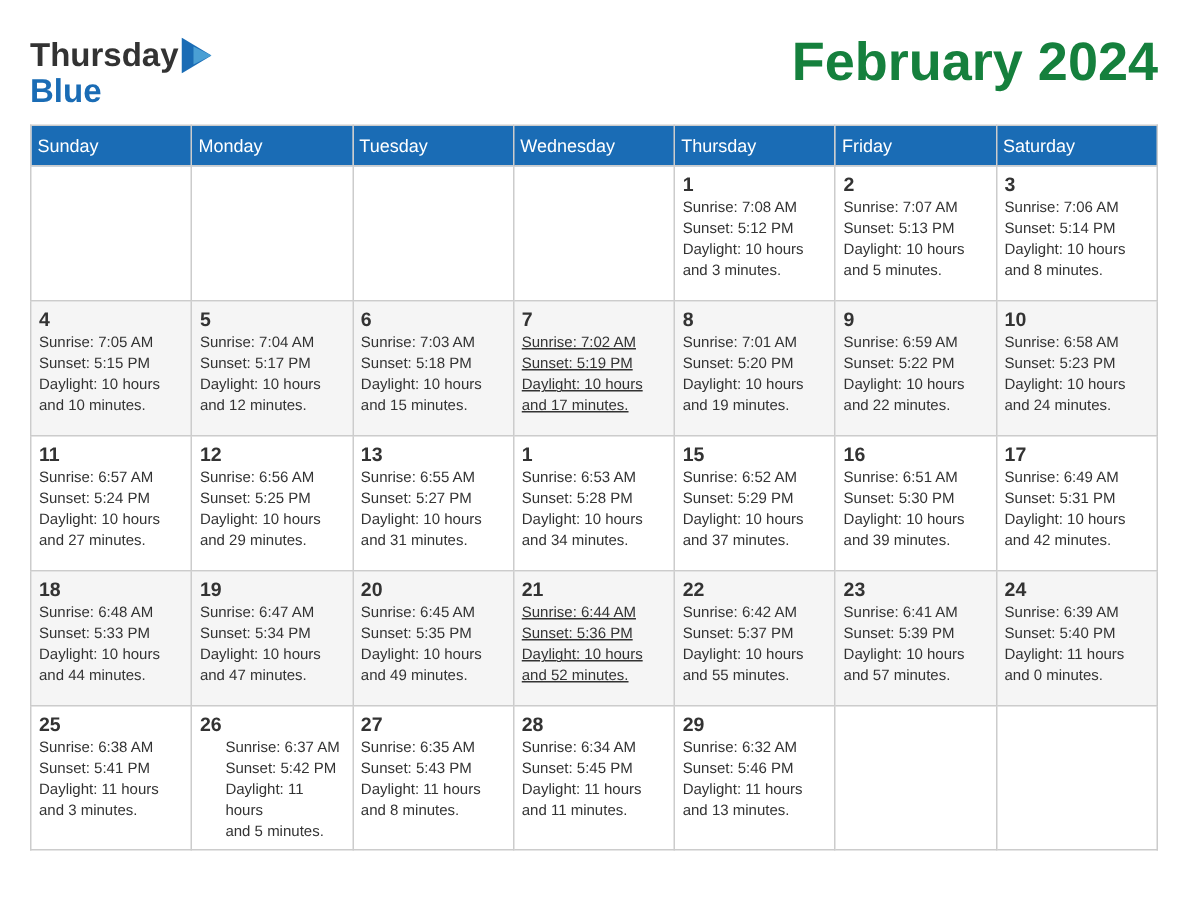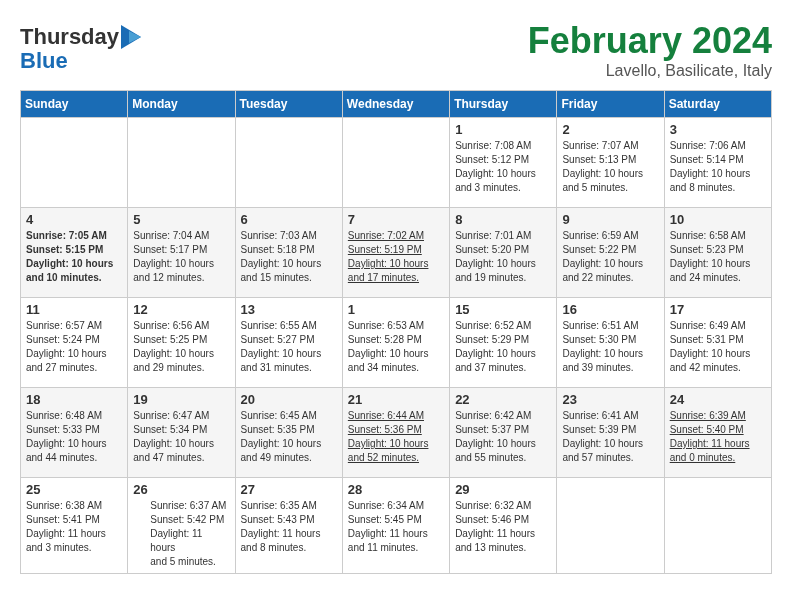--- a/index.html
+++ b/index.html
@@ -47,21 +47,21 @@
     }
     table {
       width: 100%;
       border-collapse: collapse;
       table-layout: fixed;
     }
     thead tr th {
       background-color: #1a6cb5;
       color: #fff;
       font-size: 12px;
-      font-weight: bold;
+      font-weight: normal;
       padding: 6px 4px;
       text-align: left;
       border: 1px solid #ccc;
     }
     tbody tr td {
       border: 1px solid #ccc;
       vertical-align: top;
       padding: 4px 5px;
       height: 90px;
       font-size: 10.5px;
@@ -99,21 +99,20 @@
         <svg class="logo-icon" viewBox="0 0 20 24" xmlns="http://www.w3.org/2000/svg">
           <polygon points="0,0 20,12 0,24" fill="#1a6cb5"></polygon>
           <polygon points="8,6 20,12 8,18" fill="#4a9fd4"></polygon>
         </svg>
       </div>
       <div><span class="logo-text" style="color:#1a6cb5;margin-top:32px;">Blue</span></div>
     </div>
   </div>
   <div class="title-section">
     <div class="month-title">February 2024</div>
-    <div class="subtitle">Lavello, Basilicate, Italy</div>
   </div>
 </div>
 
 <table>
   <thead>
     <tr>
     <th>Sunday</th>
         <th>Monday</th>
         <th>Tuesday</th>
         <th>Wednesday</th>
@@ -146,21 +145,21 @@
           <span class="day-number">3</span>
           <div class="cell-content" style="white-space: pre-line;">Sunrise: 7:06 AM
 Sunset: 5:14 PM
 Daylight: 10 hours
 and 8 minutes.</div>
         </td>
       </tr>
       <tr>
         <td>
           <span class="day-number">4</span>
-          <div class="cell-content" style="white-space: pre-line; font-weight: bold;">Sunrise: 7:05 AM
+          <div class="cell-content" style="white-space: pre-line;">Sunrise: 7:05 AM
 Sunset: 5:15 PM
 Daylight: 10 hours
 and 10 minutes.</div>
         </td>
         <td>
           <span class="day-number">5</span>
           <div class="cell-content" style="white-space: pre-line;">Sunrise: 7:04 AM
 Sunset: 5:17 PM
 Daylight: 10 hours
 and 12 minutes.</div>
@@ -290,21 +289,21 @@
         </td>
         <td>
           <span class="day-number">23</span>
           <div class="cell-content" style="white-space: pre-line;">Sunrise: 6:41 AM
 Sunset: 5:39 PM
 Daylight: 10 hours
 and 57 minutes.</div>
         </td>
         <td>
           <span class="day-number">24</span>
-          <div class="cell-content" style="white-space: pre-line; text-decoration: underline;">Sunrise: 6:39 AM
+          <div class="cell-content" style="white-space: pre-line;">Sunrise: 6:39 AM
 Sunset: 5:40 PM
 Daylight: 11 hours
 and 0 minutes.</div>
         </td>
       </tr>
       <tr>
         <td>
           <span class="day-number">25</span>
           <div class="cell-content" style="white-space: pre-line;">Sunrise: 6:38 AM
 Sunset: 5:41 PM

